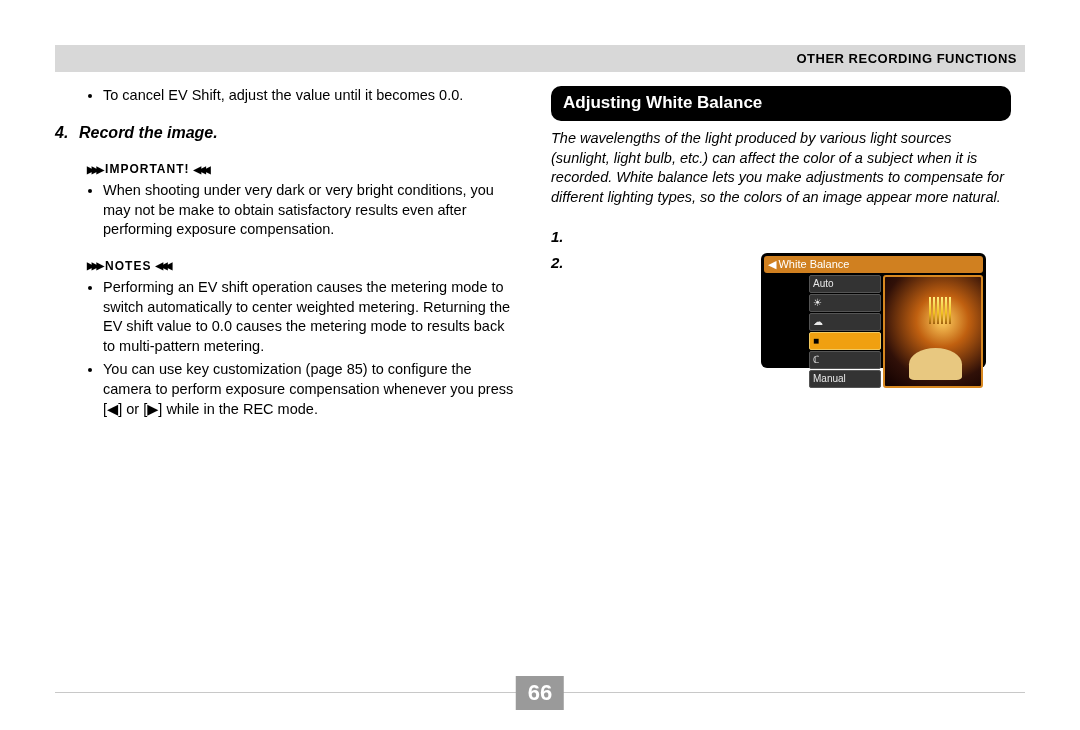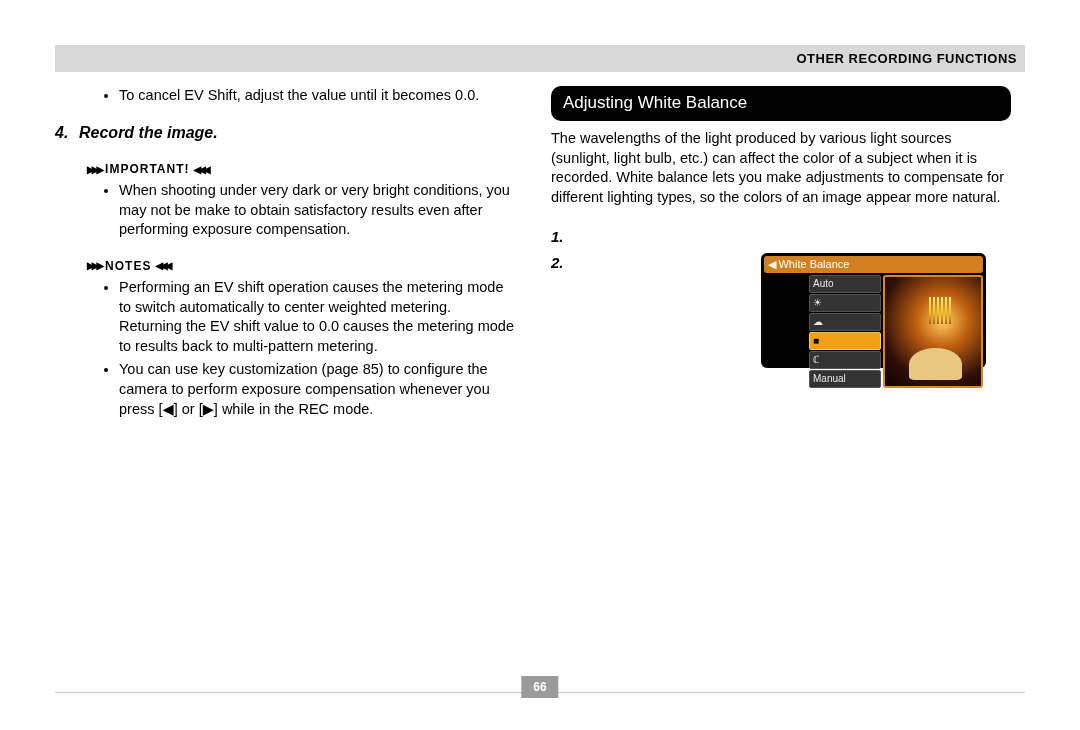--- a/index.html
+++ b/index.html
@@ -36,21 +36,20 @@
     width: 460px;
     font-size: 14.5px;
     line-height: 1.35;
   }
   ul.bullets {
     margin: 0 0 0 32px;
     padding: 0 0 0 16px;
   }
   ul.bullets li {
     margin-bottom: 4px;
-    margin-left: 16px;
   }
   .step {
     display: flex;
     margin: 16px 0 6px 0;
     font-weight: bold;
     font-size: 16px;
     font-style: italic;
   }
   .step .num {
     width: 24px;
@@ -64,27 +63,28 @@
     font-weight: bold;
     letter-spacing: 1px;
     font-size: 12px;
   }
   .chev { font-size: 10px; letter-spacing: -3px; font-family: Arial; }
   .section-pill {
     background: #000;
     color: #fff;
     border-radius: 10px;
     padding: 6px 12px;
-    font-weight: normal;
+    font-weight: bold;
     font-size: 17px;
     margin-bottom: 6px;
   }
   .intro {
     margin: 8px 0 6px 0;
     line-height: 1.35;
+    font-style: italic;
   }
   .step1 {
     display: flex;
     font-weight: bold;
     font-style: italic;
     font-size: 15px;
     margin-top: 20px;
     margin-bottom: 4px;
   }
   .step1 .num { width: 24px; flex: 0 0 24px; }
@@ -199,21 +199,21 @@
     border-top: 1px solid #c8c8c8;
   }
   .pg-num {
     position: absolute;
     left: 50%;
     transform: translateX(-50%);
     top: 0;
     background: #9a9a9a;
     color: #fff;
     font-weight: bold;
-    font-size: 12px;
+    font-size: 22px;
     padding: 4px 12px;
   }
 </style>
 </head>
 <body>
 
 <div class="page">
 
   <div class="header-bar">Other Recording Functions</div>
 

